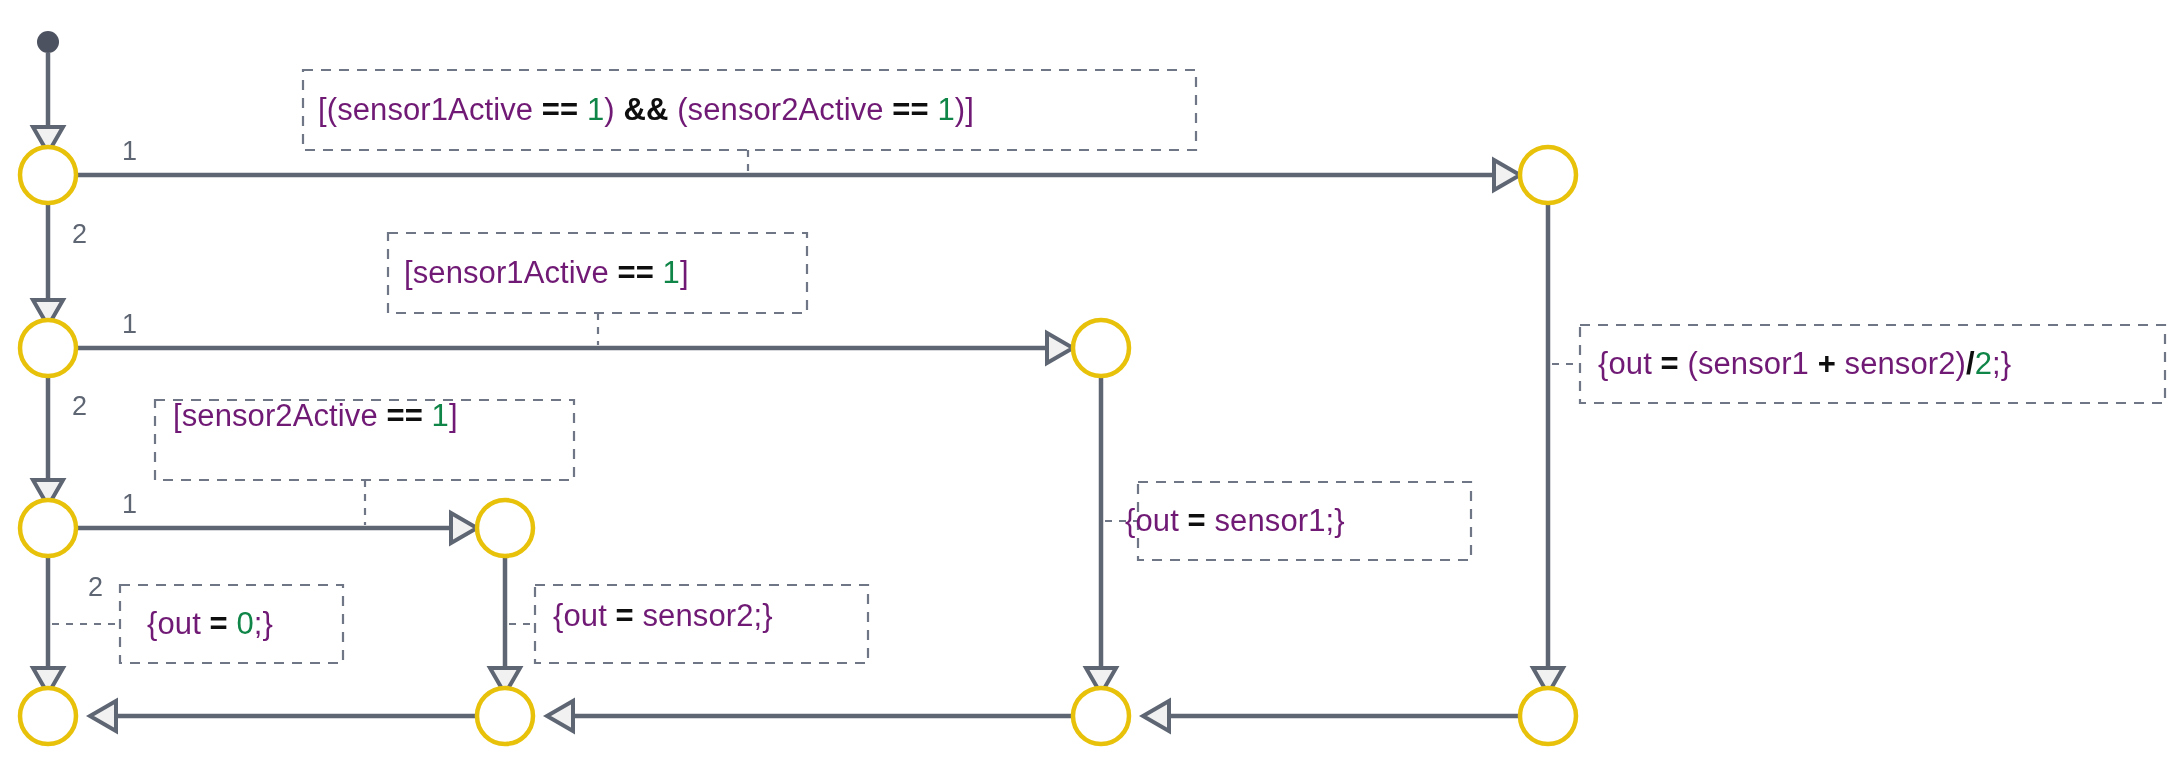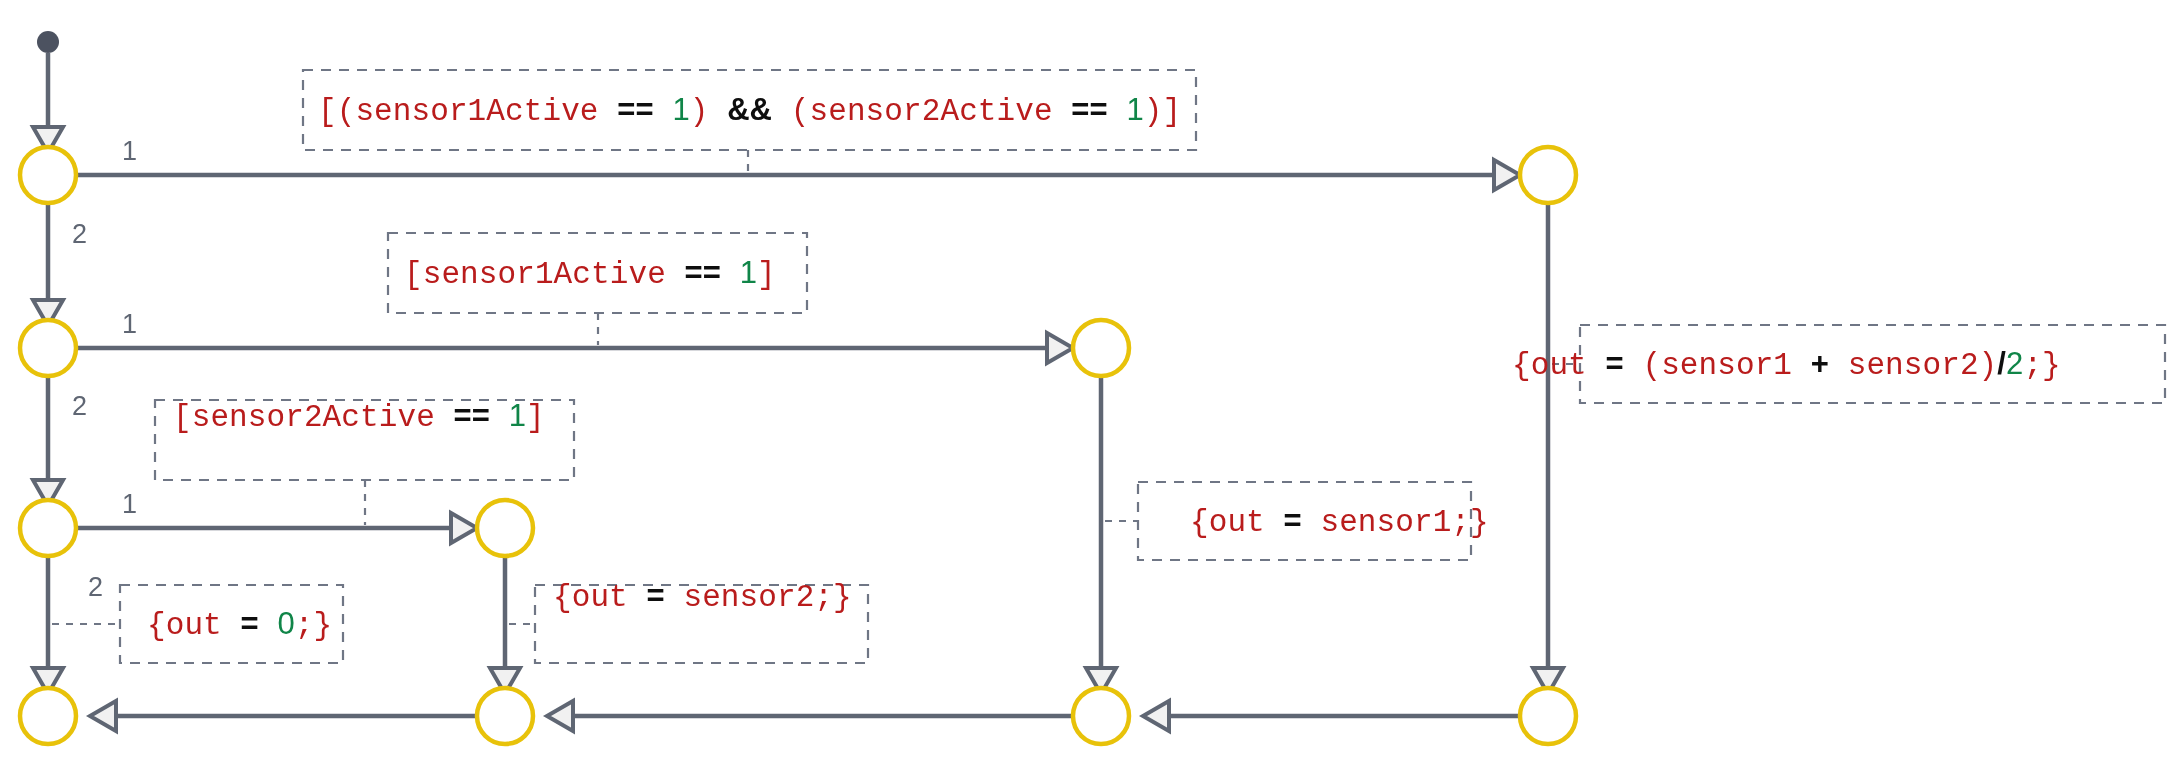--- a/index.html
+++ b/index.html
@@ -76,22 +76,21 @@
     letter-spacing: 0.1px;
   }
   .anno-label .op {
     color: #0E0E0E;
     font-weight: 700;
   }
   .anno-label .num {
     color: #108548;
   }
   .anno-label .plain {
-    color: #b91c1c;
-    font-family: Liberation Mono, monospace;
+    color: #701a75;
   }
 </style>
 </head>
 <body>
 
 <div id="canvas">
 
   <svg class="diagram" viewBox="0 0 2179 771">
     <g id="edges-layer">
         <g>
@@ -198,18 +197,18 @@
         <text x="122" y="513" class="order-label">1</text>
         <text x="88" y="596" class="order-label">2</text>
       </g>
   </svg>
 
   <div id="anno-text-layer">
       <div class="anno-label" style="left: 318px; top: 94px;"><span class="plain">[(sensor1Active </span><span class="op">==</span><span class="plain"> </span><span class="num">1</span><span class="plain">) </span><span class="op">&amp;&amp;</span><span class="plain"> (sensor2Active </span><span class="op">==</span><span class="plain"> </span><span class="num">1</span><span class="plain">)]</span></div>
       <div class="anno-label" style="left: 404px; top: 257px;"><span class="plain">[sensor1Active </span><span class="op">==</span><span class="plain"> </span><span class="num">1</span><span class="plain">]</span></div>
       <div class="anno-label" style="left: 173px; top: 400px;"><span class="plain">[sensor2Active </span><span class="op">==</span><span class="plain"> </span><span class="num">1</span><span class="plain">]</span></div>
       <div class="anno-label" style="left: 140px; top: 608px; margin-left: 7px;"><span class="plain">{out </span><span class="op">=</span><span class="plain"> </span><span class="num">0</span><span class="plain">;}</span></div>
-      <div class="anno-label" style="left: 553px; top: 580px;"><span class="plain">{out </span><span class="op">=</span><span class="plain"> sensor2;}</span></div>
-      <div class="anno-label" style="left: 1190px; top: 505px;"><span class="plain">{out </span><span class="op">=</span><span class="plain"> sensor1;}</span></div>
-      <div class="anno-label" style="left: 1512px; top: 348px;"><span class="plain">{out </span><span class="op">=</span><span class="plain"> (sensor1 </span><span class="op">+</span><span class="plain"> sensor2)</span><span class="op">/</span><span class="num">2</span><span class="plain">;}</span></div>
+      <div class="anno-label" style="left: 553px; top: 600px;"><span class="plain">{out </span><span class="op">=</span><span class="plain"> sensor2;}</span></div>
+      <div class="anno-label" style="left: 1125px; top: 505px;"><span class="plain">{out </span><span class="op">=</span><span class="plain"> sensor1;}</span></div>
+      <div class="anno-label" style="left: 1598px; top: 348px;"><span class="plain">{out </span><span class="op">=</span><span class="plain"> (sensor1 </span><span class="op">+</span><span class="plain"> sensor2)</span><span class="op">/</span><span class="num">2</span><span class="plain">;}</span></div>
     </div>
 
 </div>
 
 </body></html>

